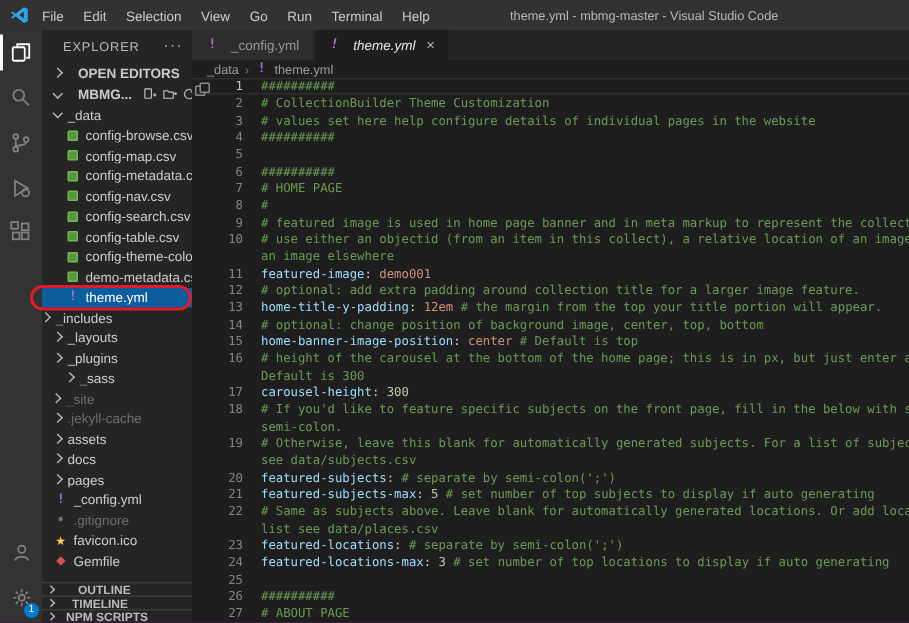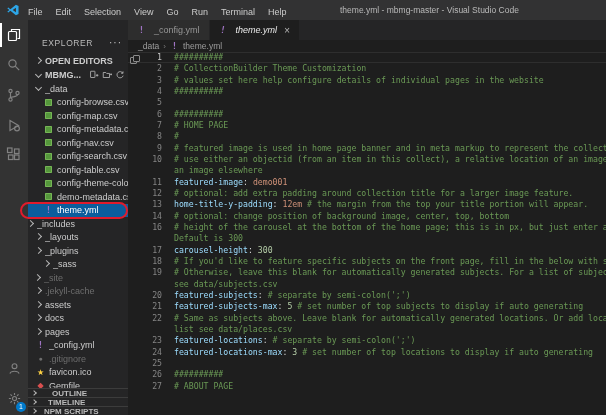--- a/index.html
+++ b/index.html
@@ -19,23 +19,23 @@
   
   .activitybar { width:28px; background:#333333; flex:none; display:flex; flex-direction:column; position:relative; }
   .act-item { height:30px; display:flex; align-items:center; justify-content:center; color:#818181; position:relative; }
   .act-item.active { color:#ffffff; }
   .act-item.active::before { content:""; position:absolute; left:0; top:3px; bottom:3px; width:2px; background:#ffffff; }
   .act-bottom { position:absolute; bottom:2px; left:0; width:28px; }
   .act-badge { position:absolute; right:2px; bottom:1px; min-width:10px; height:10px; border-radius:5px; background:#007acc; color:#fff; font-size:7px; line-height:10px; text-align:center; }
 
   
   .sidebar { width:100px; background:#252526; flex:none; font-size:9px; position:relative; }
-  .sb-title { height:22px; line-height:22px; padding-left:14px; font-size:8.5px; letter-spacing:.6px; color:#bbbbbb; position:relative;margin-top:12px; }
+  .sb-title { height:22px; line-height:22px; padding-left:14px; font-size:8.5px; letter-spacing:.6px; color:#bbbbbb; position:relative; }
   .sb-actions { position:absolute; right:6px; top:0; color:#c5c5c5; font-size:10px; letter-spacing:1px; }
-  .sb-row { height:14px; display:flex; align-items:center; font-size:9px; color:#cccccc; }
+  .sb-row { height:14px; display:flex; align-items:center; font-size:9px; color:#cccccc;gap:7px; }
   .sb-row.bold { font-weight:bold; }
   .chev { width:5px; height:5px; border-right:1px solid #b6b6b6; border-bottom:1px solid #b6b6b6; flex:none; margin:0 4px 0 0; }
   .chev.closed { transform:rotate(-45deg); margin-top:-1px; }
   .chev.open { transform:rotate(45deg); margin-top:-2px; }
   .proj-actions { margin-left:auto; display:flex; gap:3px; padding-right:3px; color:#c5c5c5; }
   .proj-actions svg { display:block; }
   .tree-row { height:13.5px; display:flex; align-items:center; white-space:nowrap; position:relative; cursor:default; }
   .tree-row.sel { background:#0b5d9d; color:#ffffff; }
   .tree-row.dim { color:#6d6d6d; }
   .tree-label { font-size:9px; overflow:hidden; }
@@ -350,24 +350,26 @@
           <div class="crow"><span class="gut">6</span><span class="ctext"><span class="tk-c">##########</span></span></div>
           <div class="crow"><span class="gut">7</span><span class="ctext"><span class="tk-c"># HOME PAGE</span></span></div>
           <div class="crow"><span class="gut">8</span><span class="ctext"><span class="tk-c">#</span></span></div>
           <div class="crow"><span class="gut">9</span><span class="ctext"><span class="tk-c"># featured image is used in home page banner and in meta markup to represent the collecti</span></span></div>
           <div class="crow"><span class="gut">10</span><span class="ctext"><span class="tk-c"># use either an objectid (from an item in this collect), a relative location of an image i</span></span></div>
           <div class="crow"><span class="gut"></span><span class="ctext"><span class="tk-c">an image elsewhere</span></span></div>
           <div class="crow"><span class="gut">11</span><span class="ctext"><span class="tk-k">featured-image</span><span class="tk-p">: </span><span class="tk-s">demo001</span></span></div>
           <div class="crow"><span class="gut">12</span><span class="ctext"><span class="tk-c"># optional: add extra padding around collection title for a larger image feature.</span></span></div>
           <div class="crow"><span class="gut">13</span><span class="ctext"><span class="tk-k">home-title-y-padding</span><span class="tk-p">: </span><span class="tk-s">12em</span><span class="tk-c"> # the margin from the top your title portion will appear.</span></span></div>
           <div class="crow"><span class="gut">14</span><span class="ctext"><span class="tk-c"># optional: change position of background image, center, top, bottom</span></span></div>
+          <div class="crow"><span class="gut">15</span><span class="ctext"><span class="tk-k">home-banner-image-position</span><span class="tk-p">: </span><span class="tk-s">center</span><span class="tk-c"> # Default is top</span></span></div>
           <div class="crow"><span class="gut">16</span><span class="ctext"><span class="tk-c"># height of the carousel at the bottom of the home page; this is in px, but just enter a n</span></span></div>
           <div class="crow"><span class="gut"></span><span class="ctext"><span class="tk-c">Default is 300</span></span></div>
           <div class="crow"><span class="gut">17</span><span class="ctext"><span class="tk-k">carousel-height</span><span class="tk-p">: </span><span class="tk-n">300</span></span></div>
           <div class="crow"><span class="gut">18</span><span class="ctext"><span class="tk-c"># If you'd like to feature specific subjects on the front page, fill in the below with su</span></span></div>
+          <div class="crow"><span class="gut"></span><span class="ctext"><span class="tk-c">semi-colon.</span></span></div>
           <div class="crow"><span class="gut">19</span><span class="ctext"><span class="tk-c"># Otherwise, leave this blank for automatically generated subjects. For a list of subject</span></span></div>
           <div class="crow"><span class="gut"></span><span class="ctext"><span class="tk-c">see data/subjects.csv</span></span></div>
           <div class="crow"><span class="gut">20</span><span class="ctext"><span class="tk-k">featured-subjects</span><span class="tk-p">: </span><span class="tk-c"># separate by semi-colon(';')</span></span></div>
           <div class="crow"><span class="gut">21</span><span class="ctext"><span class="tk-k">featured-subjects-max</span><span class="tk-p">: </span><span class="tk-n">5</span><span class="tk-c"> # set number of top subjects to display if auto generating</span></span></div>
           <div class="crow"><span class="gut">22</span><span class="ctext"><span class="tk-c"># Same as subjects above. Leave blank for automatically generated locations. Or add locat</span></span></div>
           <div class="crow"><span class="gut"></span><span class="ctext"><span class="tk-c">list see data/places.csv</span></span></div>
           <div class="crow"><span class="gut">23</span><span class="ctext"><span class="tk-k">featured-locations</span><span class="tk-p">: </span><span class="tk-c"># separate by semi-colon(';')</span></span></div>
           <div class="crow"><span class="gut">24</span><span class="ctext"><span class="tk-k">featured-locations-max</span><span class="tk-p">: </span><span class="tk-n">3</span><span class="tk-c"> # set number of top locations to display if auto generating</span></span></div>
           <div class="crow"><span class="gut">25</span><span class="ctext"></span></div>
           <div class="crow"><span class="gut">26</span><span class="ctext"><span class="tk-c">##########</span></span></div>

